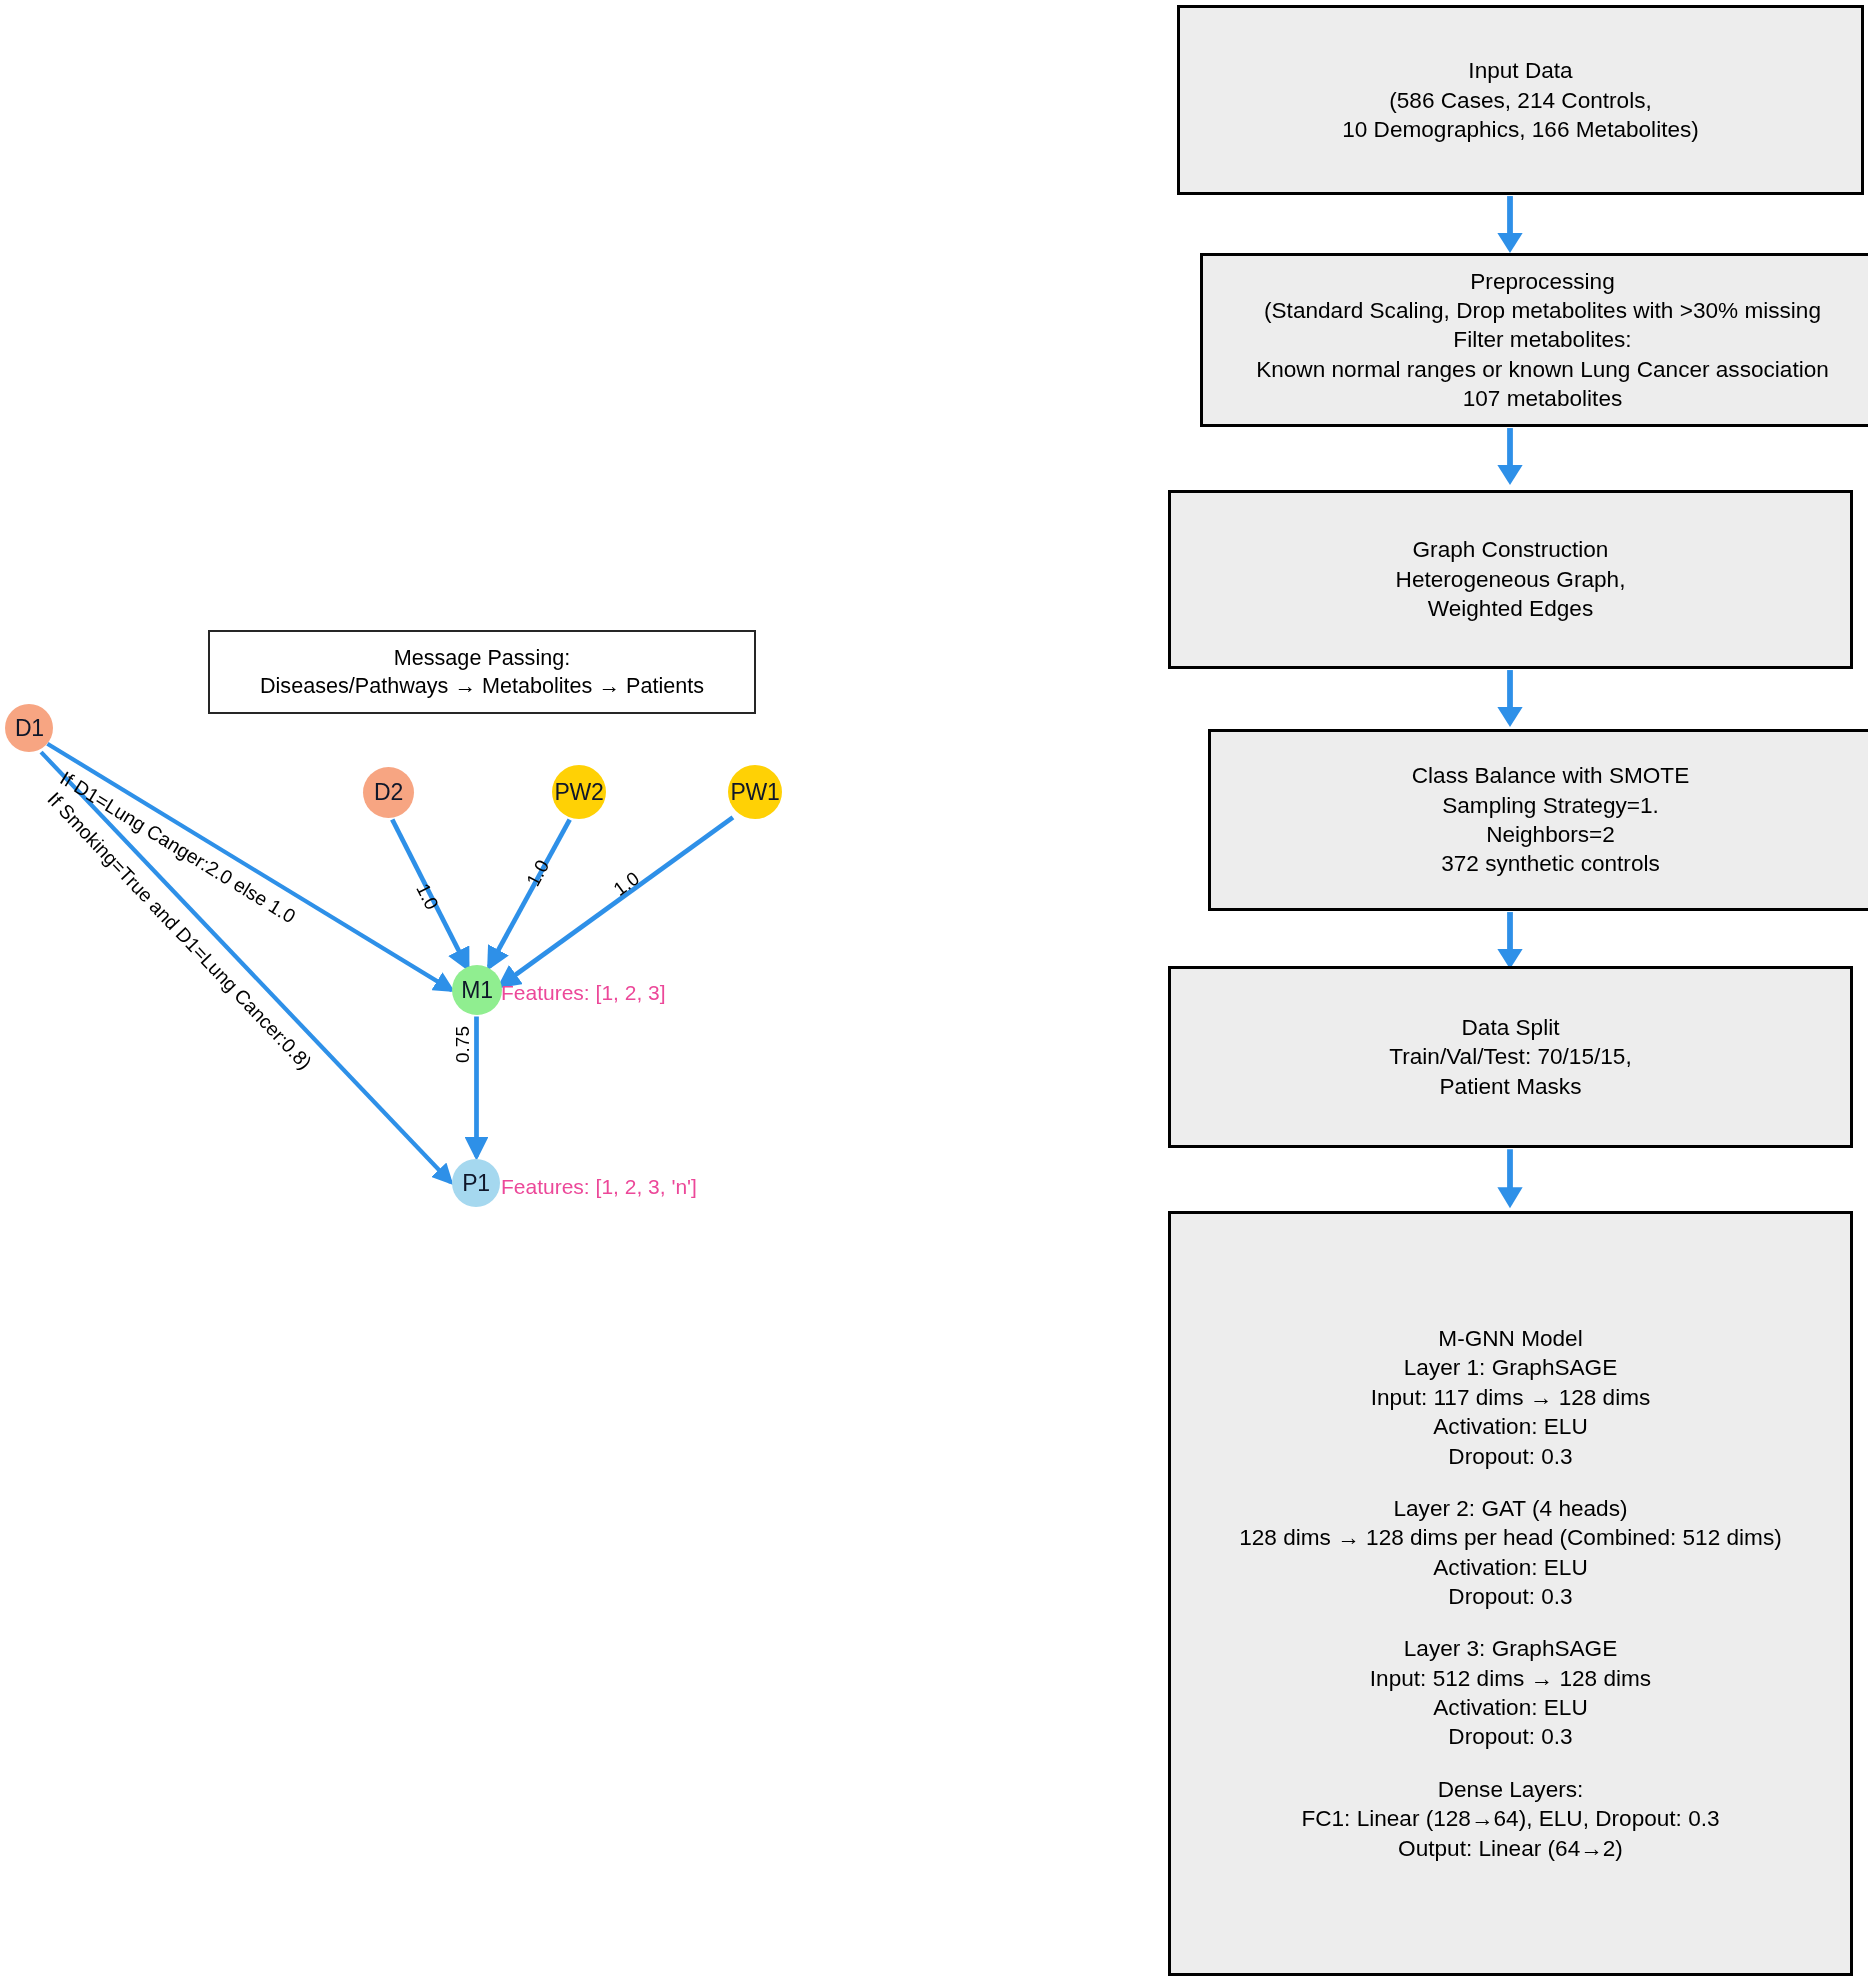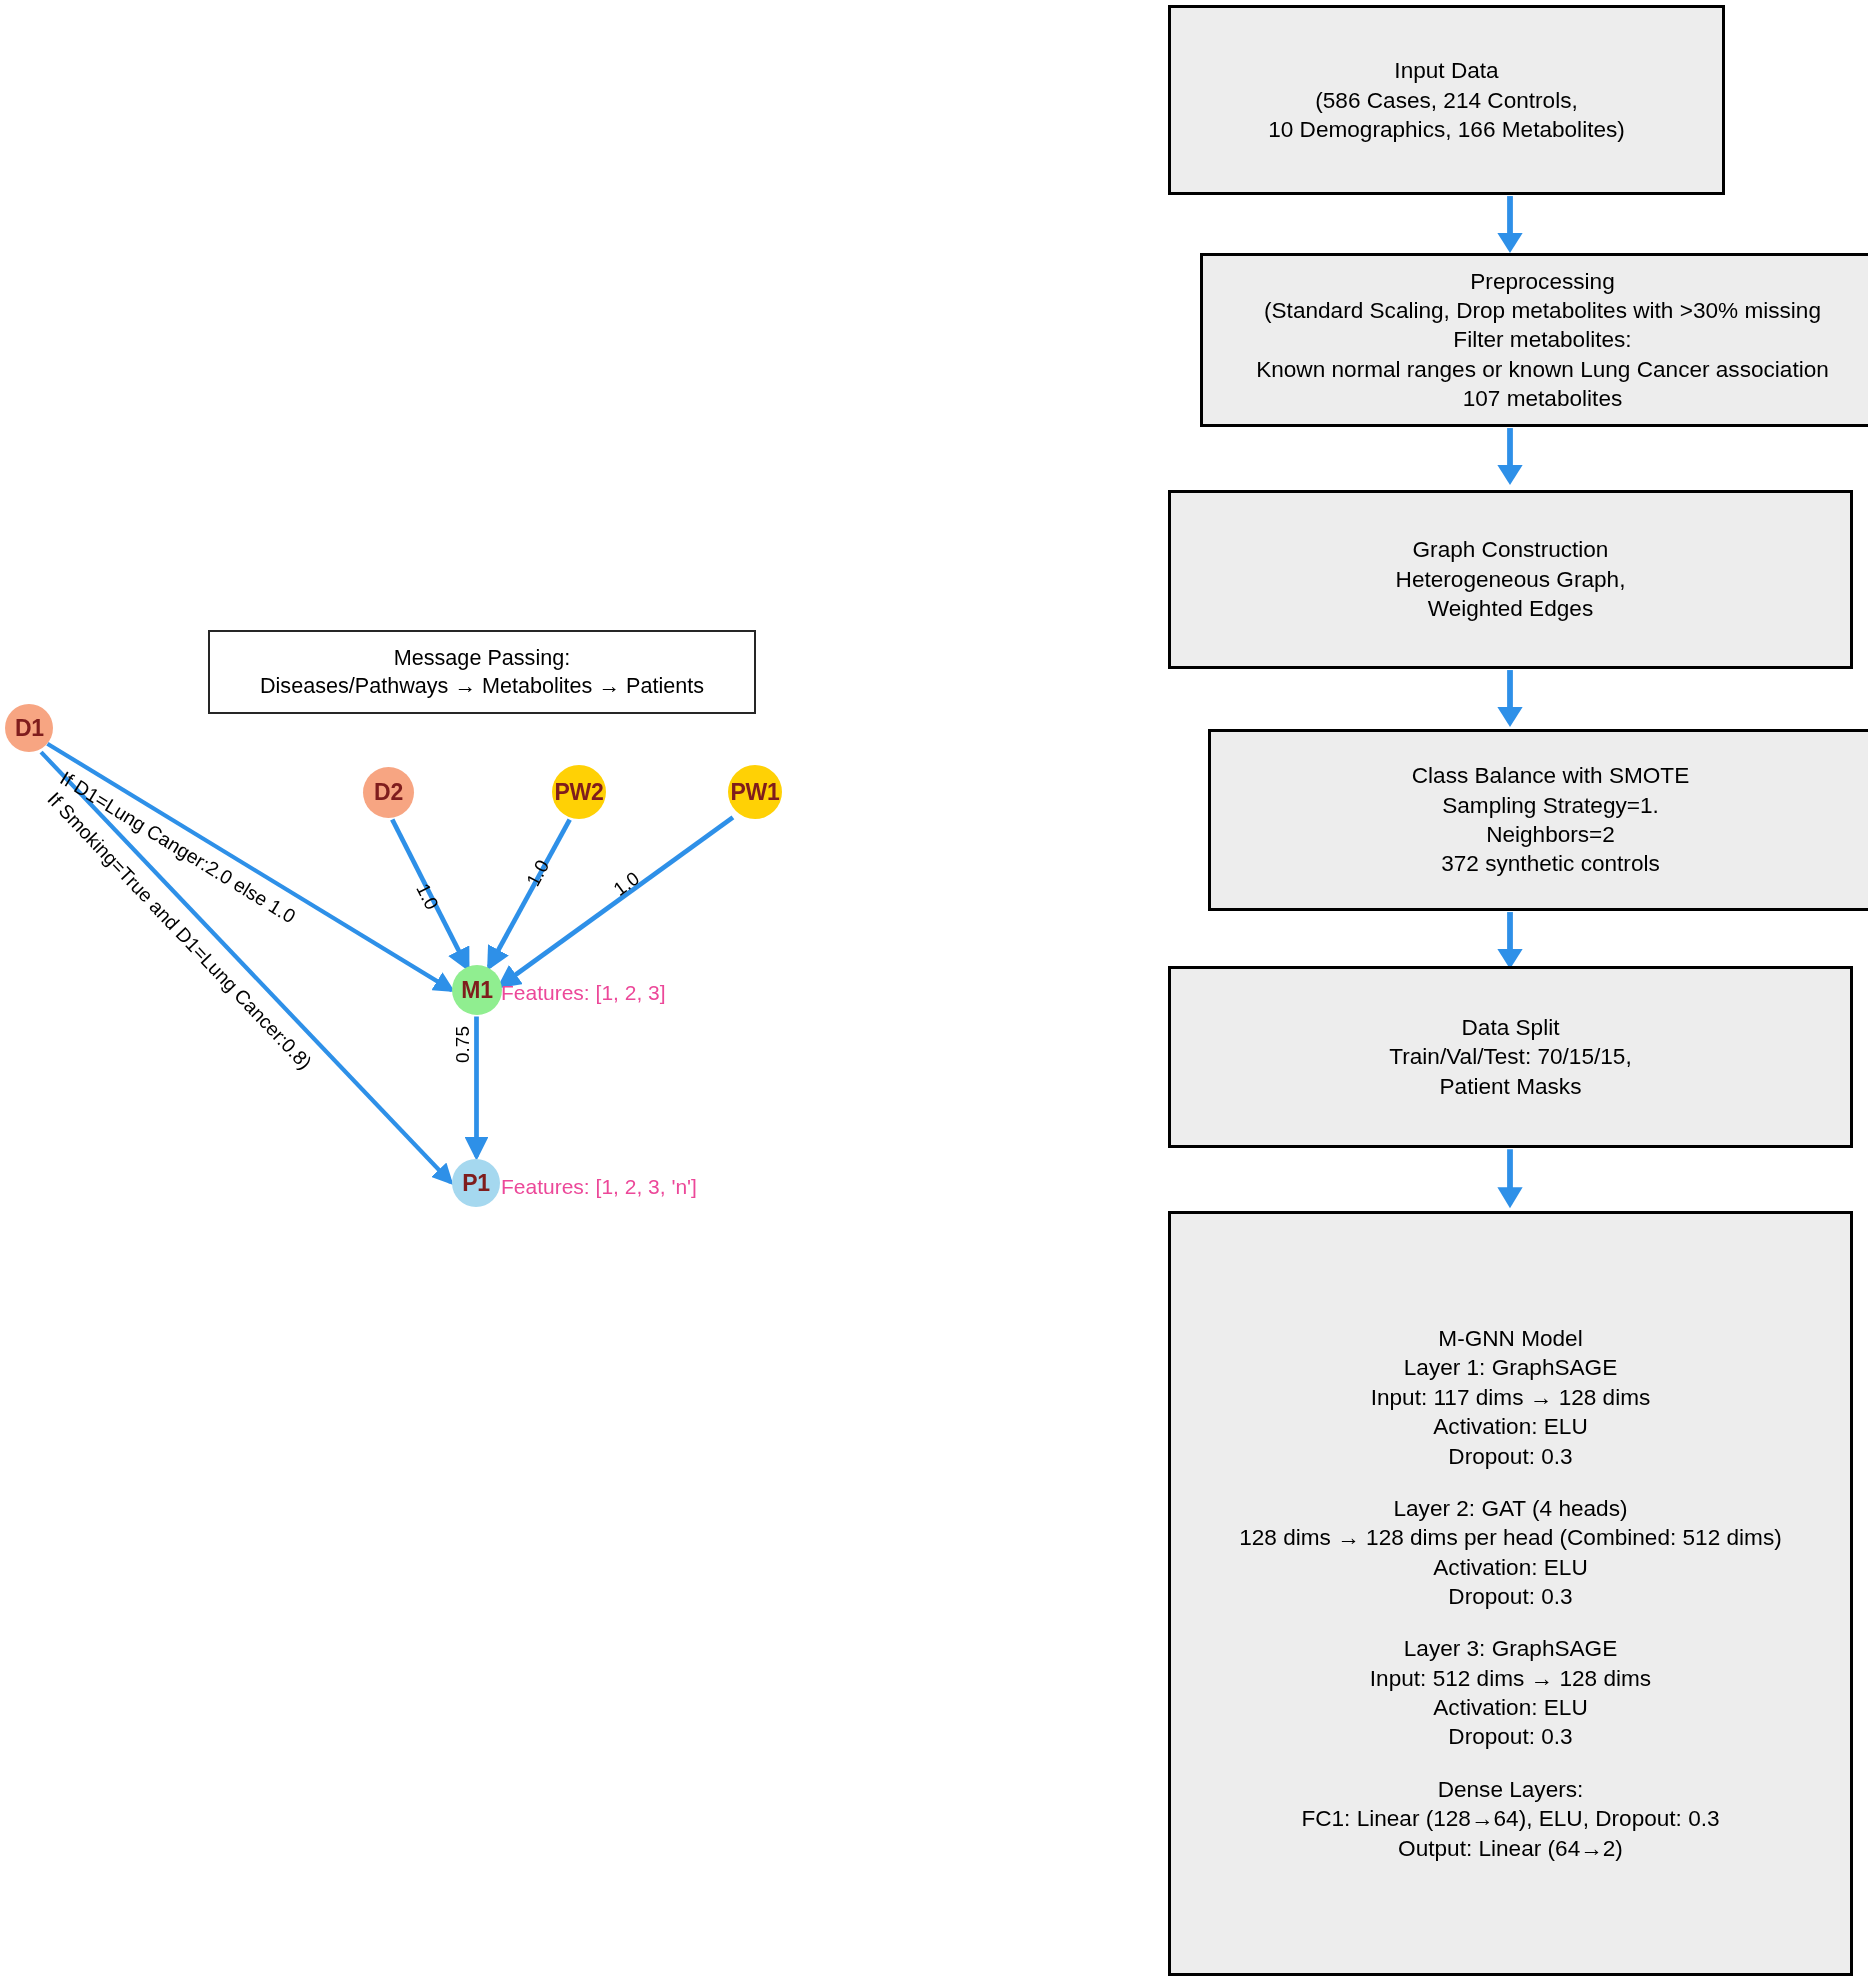--- a/index.html
+++ b/index.html
@@ -36,24 +36,24 @@
     font-size: 21.6px;
   }
   .mp-line { display: block; white-space: nowrap; }
 
   .node {
     position: absolute;
     border-radius: 50%;
     display: flex;
     align-items: center;
     justify-content: center;
-    font-weight: bold;
+    font-weight: normal;
     font-size: 23px;
     letter-spacing: -0.3px;
-    color: #7f1d1d;
+    color: #0f172a;
   }
   .node-d  { background: #F7A582; }
   .node-pw { background: #FFD105; }
   .node-m  { background: #90EE90; }
   .node-p  { background: #A5D8EF; }
 
   #node-d1  { left: 5.3px;   top: 704px; width: 48px;  height: 48px; }
   #node-d2  { left: 363px;  top: 767px; width: 51px;  height: 51px; }
   #node-pw2 { left: 552px; top: 765px; width: 54px; height: 54px; }
   #node-pw1 { left: 728px; top: 765px; width: 54px; height: 54px; }
@@ -161,21 +161,21 @@
 
     <div class="edge-label small" style="left:532px; top:874px; transform: rotate(-62deg);">1.0</div>
 
     <div class="edge-label small" style="left:616px; top:881px; transform: rotate(-36deg);">1.0</div>
 
     <div class="edge-label small" style="left:463px; top:1052px; transform: rotate(-90deg);">0.75</div>
   </div>
 
   <div id="flow-panel">
 
-    <div class="flow-box" style="position:absolute; left:0; top:5.3px; width:557px; height:190px;">
+    <div class="flow-box" style="position:absolute; left:9px; top:5.3px; width:687px; height:190px;">
       <div class="inner">
         <span class="flow-line">Input Data</span>
         <span class="flow-line">(586 Cases, 214 Controls,</span>
         <span class="flow-line">10 Demographics, 166 Metabolites)</span>
       </div>
     </div>
 
     <svg style="position:absolute; left:322px; top:196px;" width="40" height="58" viewBox="0 0 76 110">
       <line x1="38" y1="0" x2="38" y2="78" stroke="#2E90E8" stroke-width="11"></line>
       <path d="M14,70 L38,108 L62,70 Z" fill="#2E90E8"></path>

